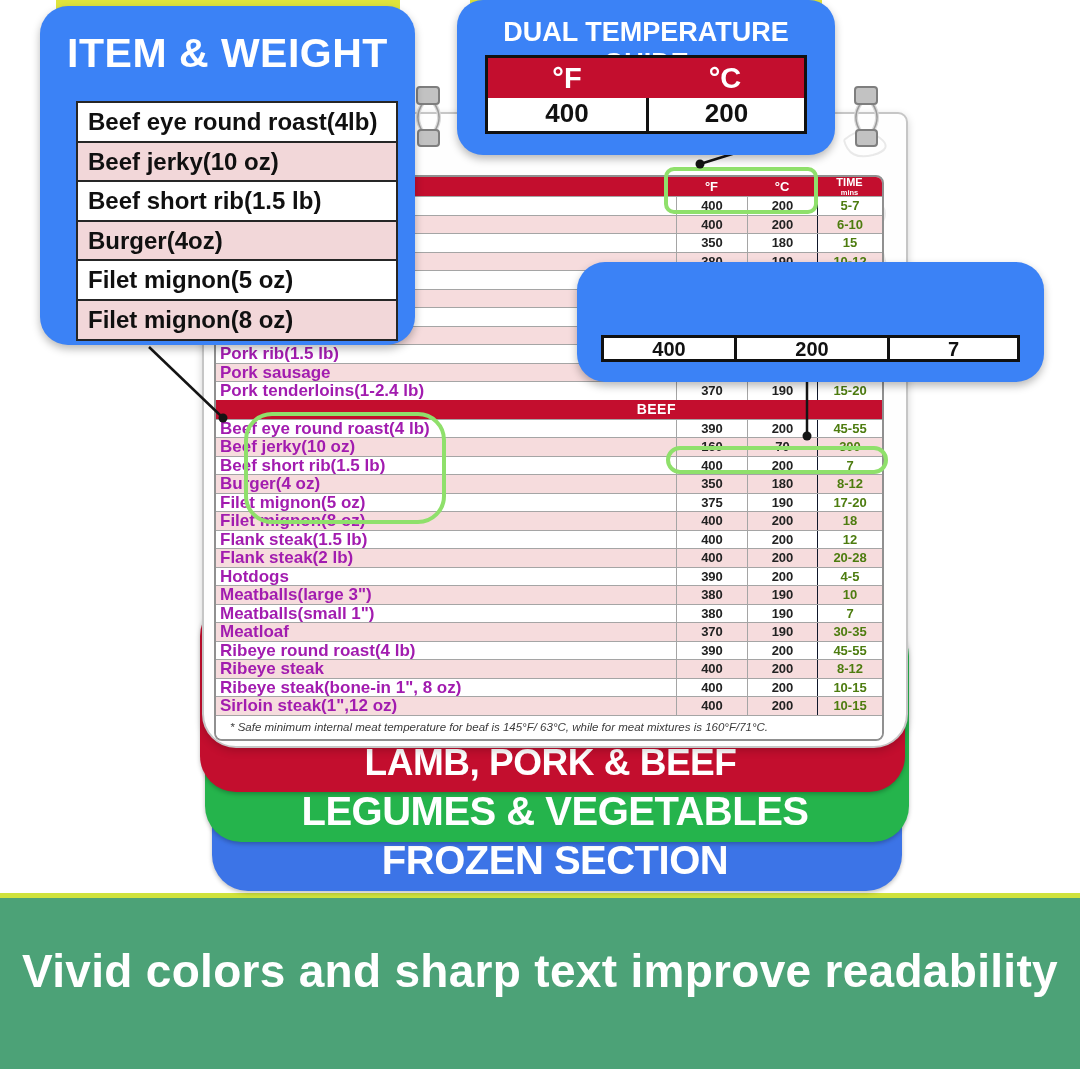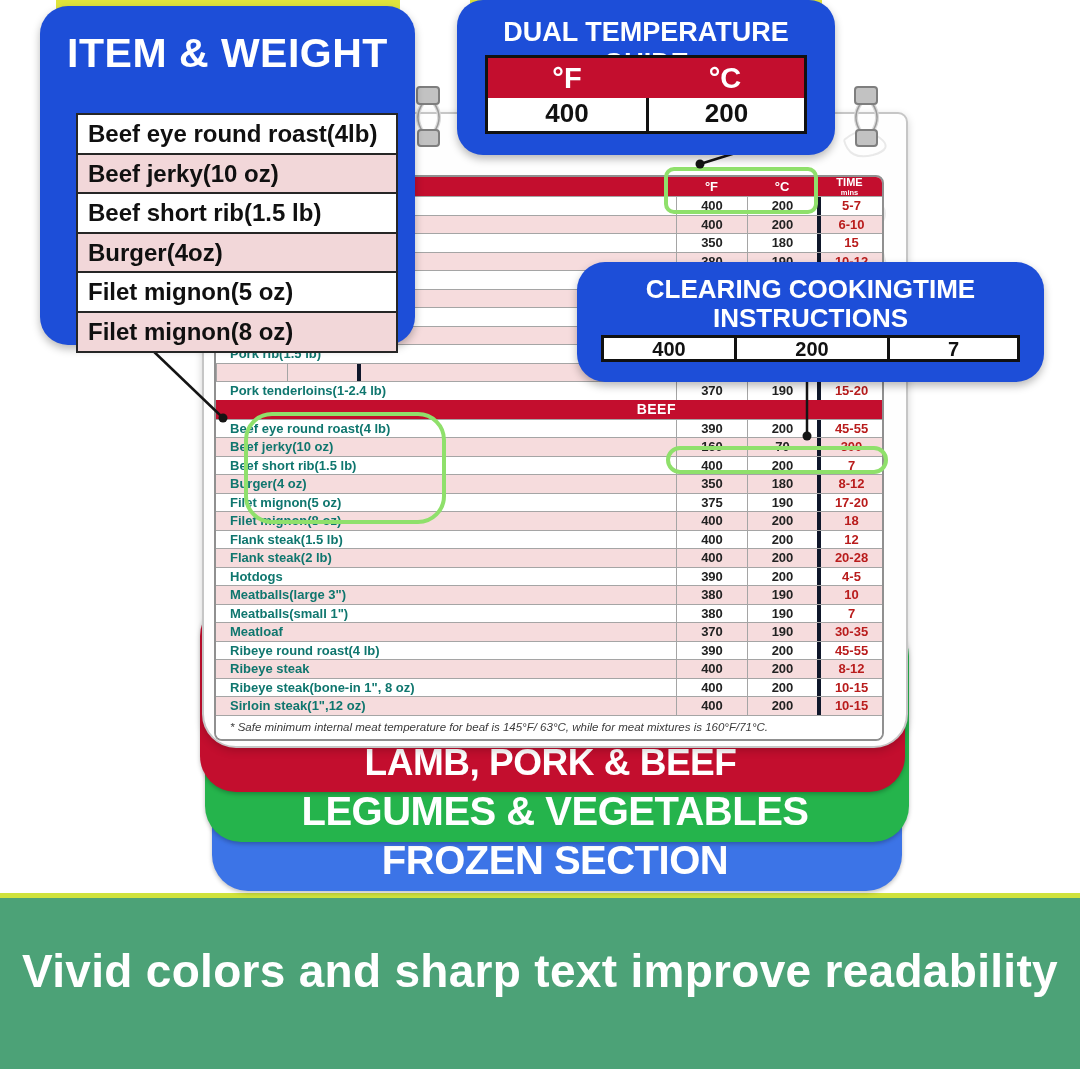--- a/index.html
+++ b/index.html
@@ -49,28 +49,28 @@
   .s-name { width: 460px; font-size: 14px; font-weight: bold; padding-left: 14px; letter-spacing: .5px; }
   .s-center { width: 460px; text-align: right; font-size: 14px; font-weight: bold; letter-spacing: .5px; }
   .h-f { width: 71px; text-align: center; font-size: 13px; font-weight: bold; }
   .h-c { width: 70px; text-align: center; font-size: 13px; font-weight: bold; }
   .h-t { width: 65px; text-align: center; line-height: 1; padding-top: 1px; }
   .h-t .t1 { display:block; font-size: 11px; font-weight: bold; }
   .h-t .t2 { display:block; font-size: 7.5px; font-weight: bold; margin-top: 1px; }
 
   .crow { display: flex; height: 18.5px; border-top: 1px solid #A5A5A5; background: #fff; }
   .crow.alt { background: #F6DCDD; }
-  .cn { width: 460px; padding-left: 14px; font-size: 13px; font-weight: bold; color: #0f766e;
+  .cn { width: 460px; padding-left: 4px; font-size: 17px; font-weight: bold; color: #a21caf;
         line-height: 17px; white-space: nowrap; overflow: hidden; }
   .cf { width: 71px; border-left: 1px solid #A5A5A5; text-align: center; font-size: 13px;
         font-weight: bold; color: #222; line-height: 17px; }
   .cc { width: 70px; border-left: 1px solid #A5A5A5; text-align: center; font-size: 13px;
         font-weight: bold; color: #222; line-height: 17px; }
-  .ct { width: 65px; border-left: 4px solid #0f172a; text-align: center; font-size: 13px;
-        font-weight: bold; color: #b91c1c; line-height: 17px; }
+  .ct { width: 65px; border-left: 1px solid #0f172a; text-align: center; font-size: 13px;
+        font-weight: bold; color: #4d7c0f; line-height: 17px; }
   .footnote {
     height: 24px; border-top: 1px solid #A5A5A5; background: #fff;
     font-style: italic; font-size: 11.5px; color: #3a3a3a; padding: 5px 0 0 14px;
   }
 
   
   .hook { position: absolute; z-index: 6; width: 40px; height: 66px; }
   .hook-left  { left: 408px; top: 84px; }
   .hook-right { left: 846px; top: 84px; }
 
@@ -81,29 +81,29 @@
   .hl3 { left: 666px; top: 446px; width: 222px; height: 28px; border-radius: 16px; }
 
   
   .connectors { position: absolute; left: 0; top: 0; width: 1080px; height: 1080px;
                 z-index: 8; pointer-events: none; }
 
   
   .ystrip { position: absolute; background: #DFE43C; z-index: 9; }
   .ystrip1 { left: 56px; top: 0; width: 344px; height: 12px; border-radius: 0 0 4px 4px; }
   .ystrip2 { left: 470px; top: 0; width: 352px; height: 8px; }
-  .callout { position: absolute; background: #1d4ed8; z-index: 10; box-shadow: 0 4px 8px rgba(0,0,0,.28); }
+  .callout { position: absolute; background: #3b82f6; z-index: 10; box-shadow: 0 4px 8px rgba(0,0,0,.28); }
   .iw { left: 40px; top: 6px; width: 375px; height: 339px; border-radius: 28px; }
   .iw-title { margin-top: 24px; text-align: center; font-size: 41px; font-weight: bold;
               color: #fff; letter-spacing: .5px; }
   .iw-list { position: absolute; left: 36px; top: 95px; width: 322px; }
   .iw-row { height: 42px; background: #fff; border: 2.5px solid #262626; margin-top: -2.5px;
             font-size: 24px; font-weight: bold; color: #101010; line-height: 37px;
             padding-left: 10px; white-space: nowrap; overflow: hidden; }
-  .iw-row.first { margin-top: 12px; }
+  .iw-row.first { margin-top: 0; }
   .iw-row.alt { background: #F2D7D9; }
 
   
   .dual { left: 457px; top: 0; width: 378px; height: 155px; border-radius: 26px; }
   .dual-title { margin-top: 17px; text-align: center; font-size: 27px; font-weight: bold; color: #fff; }
   .dual-table { position: absolute; left: 28px; top: 55px; width: 322px; border: 3px solid #111; }
   .dual-head { display: flex; height: 40px; background: #C30E2E; }
   .dual-head div { width: 50%; text-align: center; color: #fff; font-size: 29px;
                    font-weight: bold; line-height: 40px; }
   .dual-vals { display: flex; height: 33px; background: #fff; }
@@ -209,20 +209,21 @@
             <div class="cc"></div>
             <div class="ct"></div>
           </div>
           <div class="crow">
             <div class="cn">Pork rib(1.5 lb)</div>
             <div class="cf"></div>
             <div class="cc"></div>
             <div class="ct"></div>
           </div>
           <div class="crow alt">
+            <div class="cn">Pork sausage</div>
             <div class="cf"></div>
             <div class="cc"></div>
             <div class="ct"></div>
           </div>
           <div class="crow">
             <div class="cn">Pork tenderloins(1-2.4 lb)</div>
             <div class="cf">370</div>
             <div class="cc">190</div>
             <div class="ct">15-20</div>
           </div>
@@ -391,24 +392,20 @@
         <div>°C</div>
       </div>
       <div class="dual-vals">
         <div class="v1">400</div>
         <div class="v2">200</div>
       </div>
     </div>
   </div>
 
   <div class="callout clearing">
-    <div class="clr-title">
-      <span>CLEARING COOKINGTIME</span><br>
-      <span>INSTRUCTIONS</span>
-    </div>
     <div class="clr-bar">
       <div class="clr-f">400</div>
       <div class="clr-c">200</div>
       <div class="clr-t">7</div>
     </div>
   </div>
 
   <div class="banner">
     <div class="banner-text">Vivid colors and sharp text improve readability</div>
   </div>

